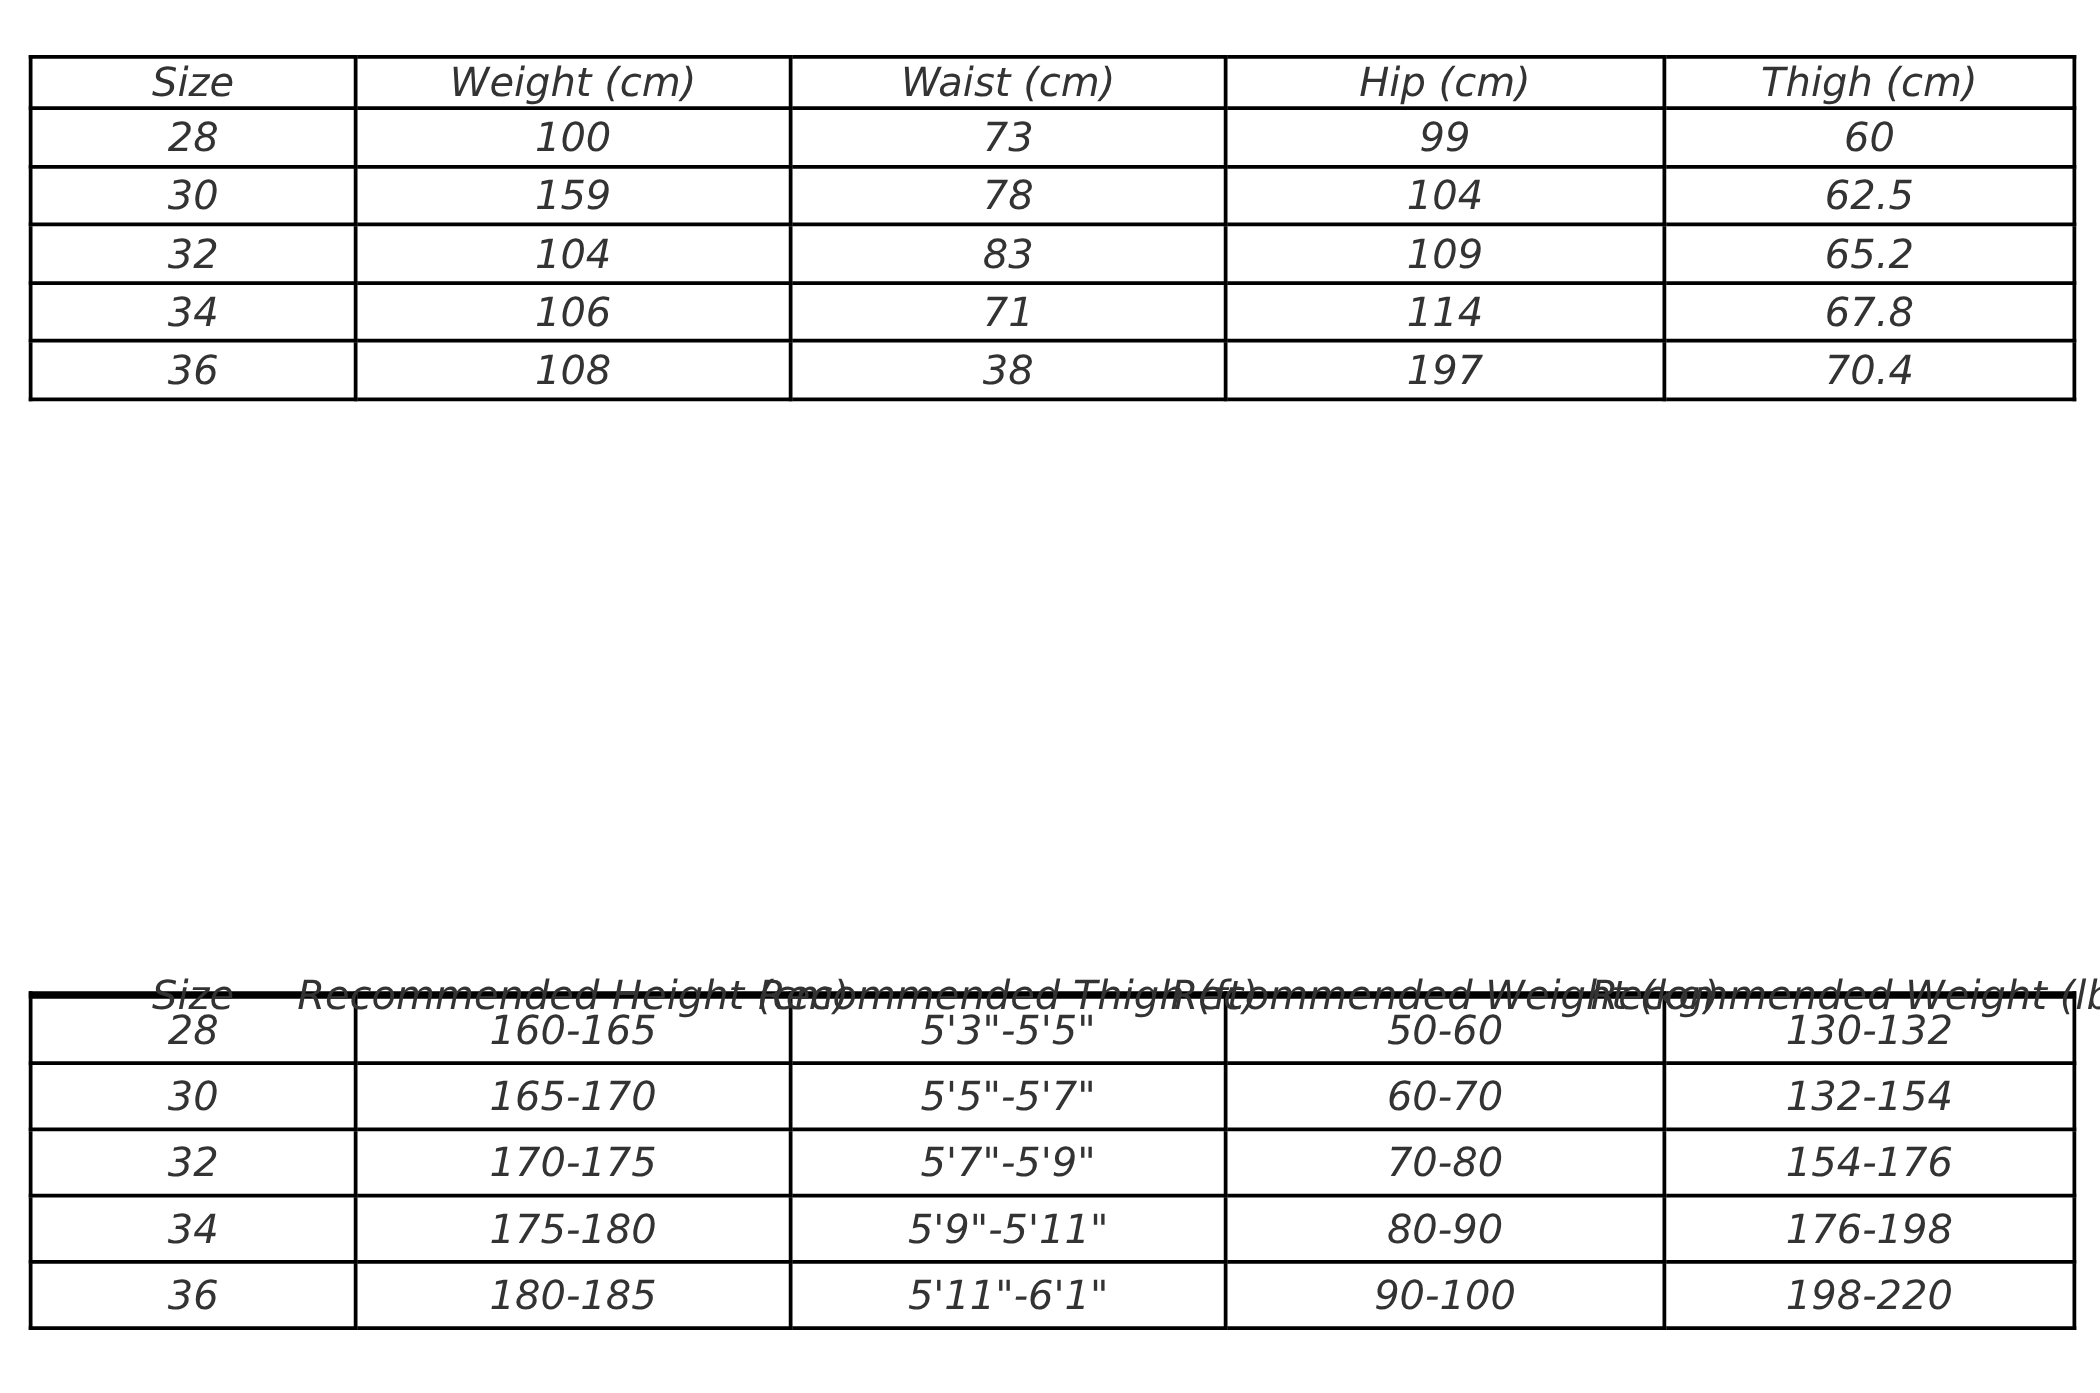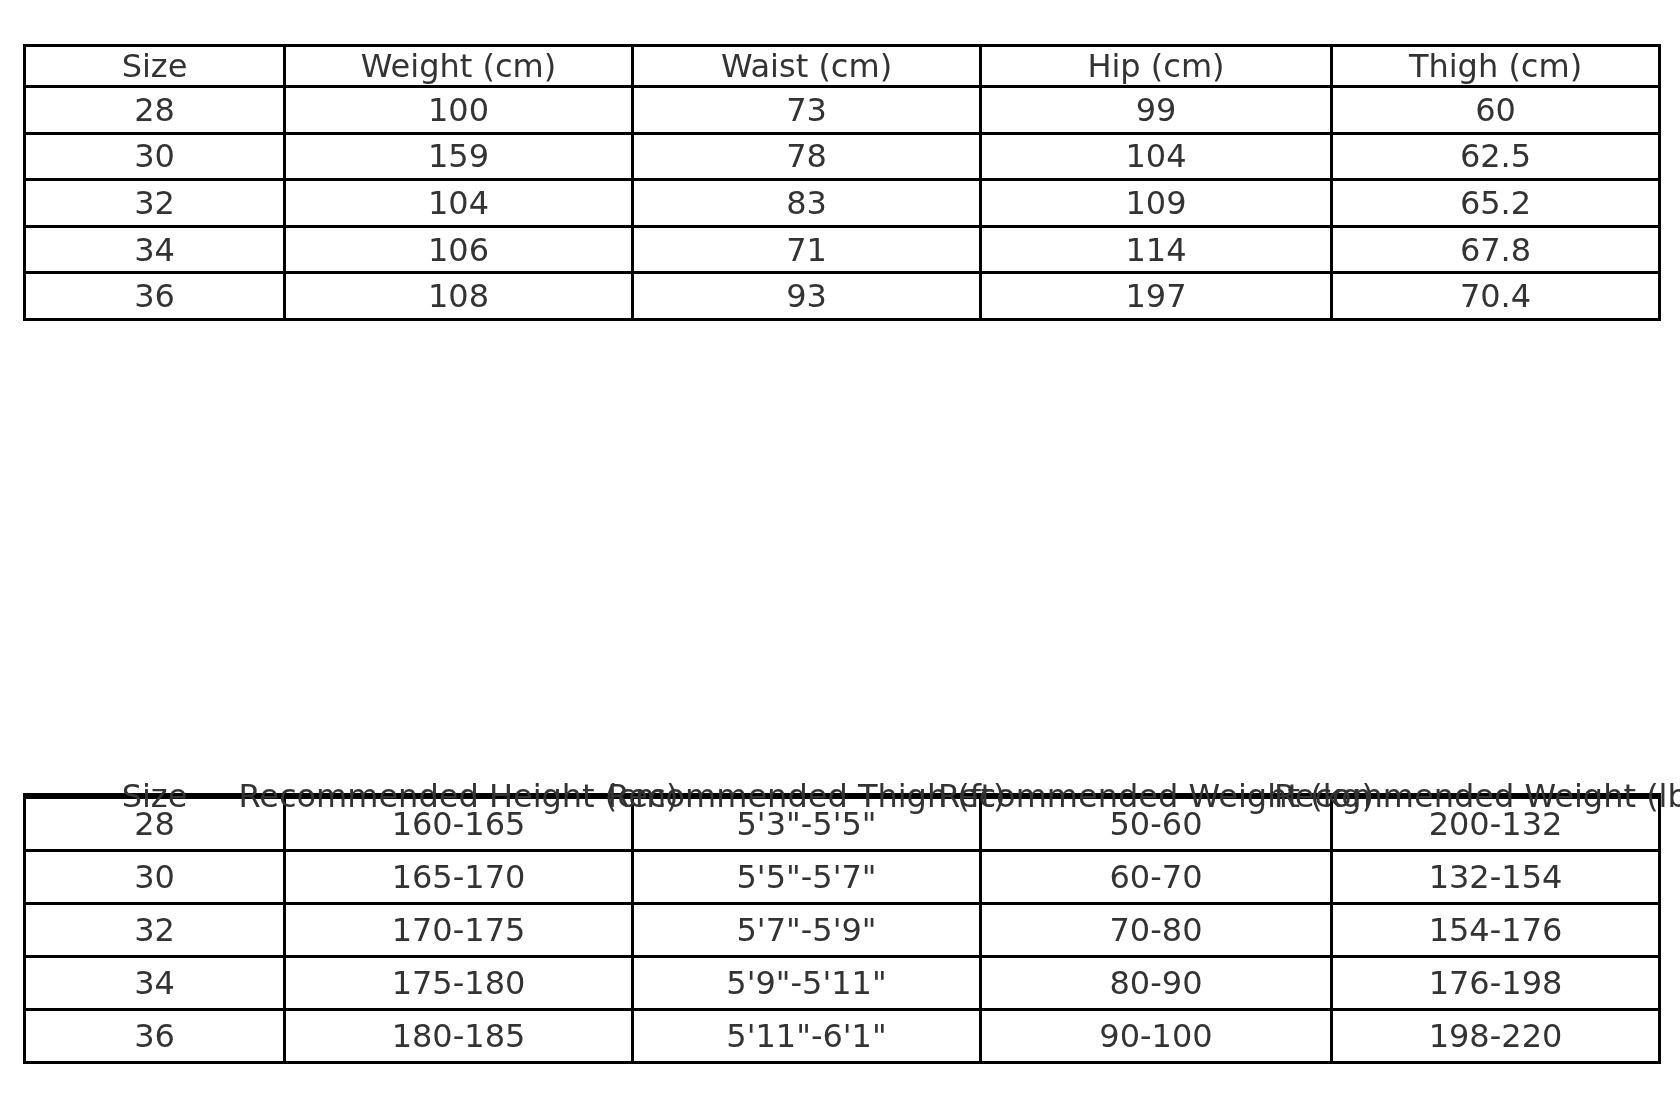--- a/index.html
+++ b/index.html
@@ -8,20 +8,21 @@
     background: #ffffff;
     overflow: hidden;
     position: relative;
     font-family: "DejaVu Sans", sans-serif;
   }
   table.chart-table {
     position: absolute;
     border-collapse: collapse;
     table-layout: fixed;
     background: #ffffff;
+    font-style: italic;
   }
   #size-chart {
     left: 23px; top: 44px;
     width: 1635px; height: 277px;
   }
   #fit-guide {
     left: 23px; top: 793px;
     width: 1635px; height: 271px;
   }
   .chart-table th, .chart-table td {
@@ -93,21 +94,21 @@
     <tr>
       <td>34</td>
       <td>106</td>
       <td>71</td>
       <td>114</td>
       <td>67.8</td>
     </tr>
     <tr>
       <td>36</td>
       <td>108</td>
-      <td>93</td>
+      <td>38</td>
       <td>197</td>
       <td>70.4</td>
     </tr>
   </tbody>
 </table>
 
 <table class="chart-table" id="fit-guide">
   <colgroup>
     <col style="width:260px">
       <col style="width:348px">
@@ -133,21 +134,21 @@
           <span class="ovf">Recommended Weight (lbs)</span>
         </th>
     </tr>
   </thead>
   <tbody>
     <tr>
       <td>28</td>
       <td>160-165</td>
       <td>5'3"-5'5"</td>
       <td>50-60</td>
-      <td>200-132</td>
+      <td>130-132</td>
     </tr>
     <tr>
       <td>30</td>
       <td>165-170</td>
       <td>5'5"-5'7"</td>
       <td>60-70</td>
       <td>132-154</td>
     </tr>
     <tr>
       <td>32</td>

